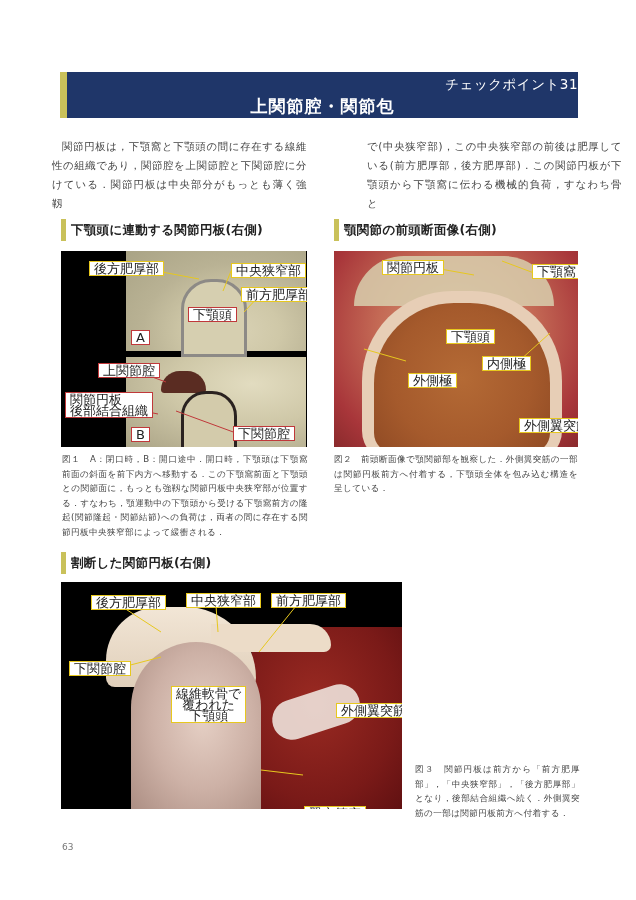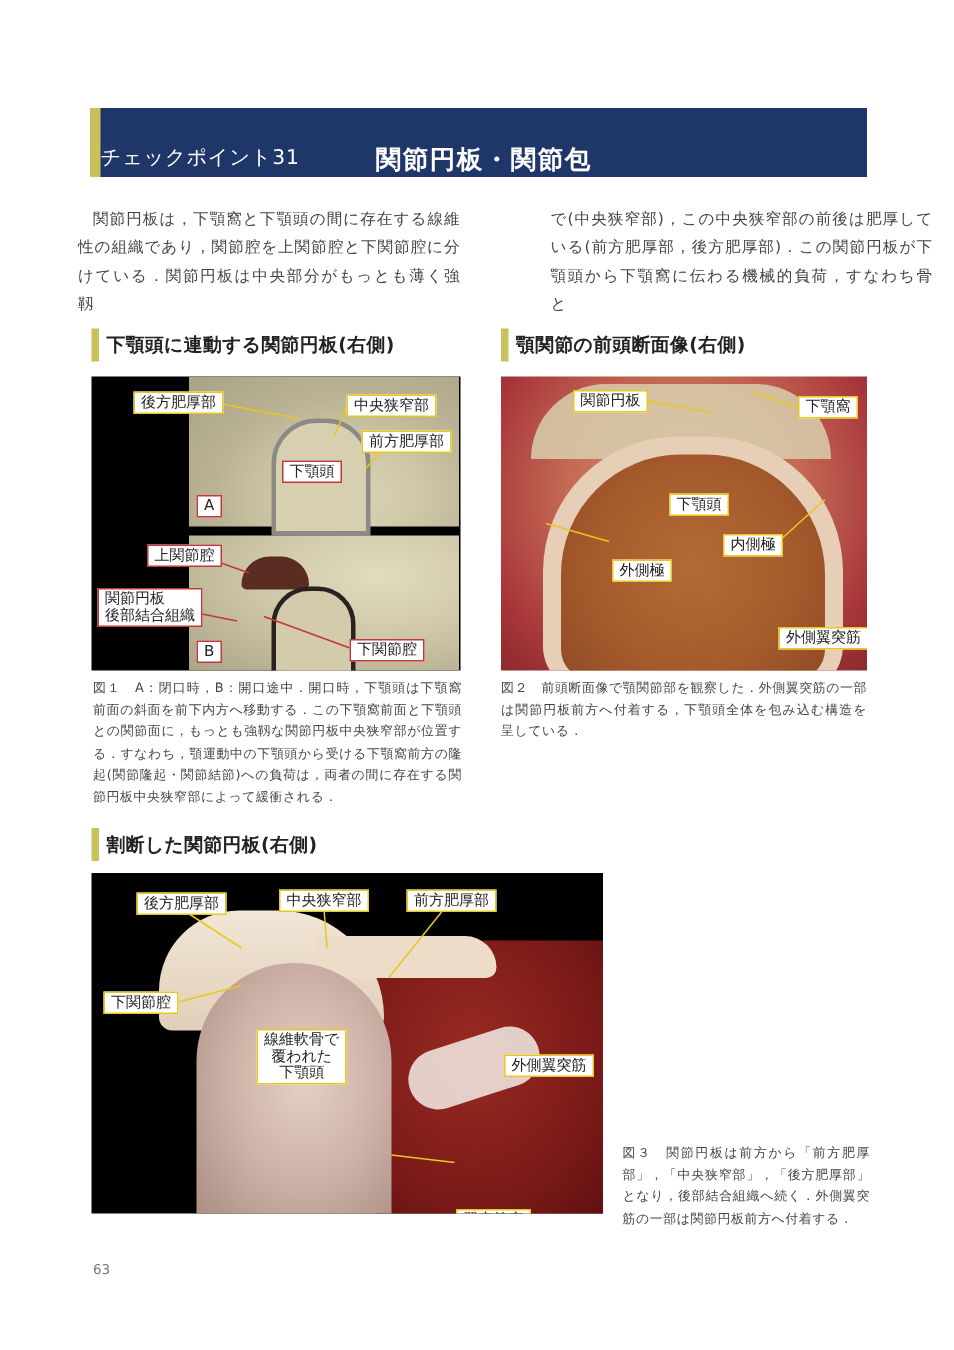--- a/index.html
+++ b/index.html
@@ -3,59 +3,59 @@
 <meta charset="utf-8">
 <style>
   html, body { margin:0; padding:0; background:#ffffff; }
   body { width:636px; height:900px; position:relative; overflow:hidden;
          font-family:"DejaVu Sans", sans-serif; color:#333; }
   .abs { position:absolute; }
 
   
   .banner { left:60px; top:72px; width:518px; height:46px; background:#1f3669; }
   .banner-accent { left:60px; top:72px; width:7px; height:46px; background:#c9c15a; }
-  .banner-sub { left:67px; top:76px; width:511px; text-align:left; color:#ffffff;
-                font-size:13.5px; letter-spacing:0.5px;margin-top:20px; }
+  .banner-sub { left:67px; top:76px; width:511px; text-align:right; color:#ffffff;
+                font-size:13.5px; letter-spacing:0.5px; }
   .banner-main { left:67px; top:95px; width:511px; text-align:center; color:#ffffff;
                  font-size:17px; font-weight:bold; letter-spacing:1px; }
 
   
   .body-col { top:137px; width:255px; font-size:10.4px; line-height:19px; color:#444;
               letter-spacing:0.6px; text-align:justify; }
   .body-col.left { left:52px; text-indent:10px; }
   .body-col.right { left:334px;margin-left:33px; }
 
   
   .sec-bar { width:5px; height:22px; background:#c9c15a; }
   .sec-title { font-size:12.5px; font-weight:bold; color:#222; letter-spacing:0.3px; }
 
   
   .fig { background:#000; overflow:hidden; }
   .fig1 { left:61px; top:251px; width:246px; height:196px; }
   .fig2 { left:334px; top:251px; width:244px; height:196px; }
   .fig3 { left:61px; top:582px; width:341px; height:227px; }
 
-  .lbl { position:absolute; background:#ffffff; font-size:10px; color:#222;
+  .lbl { position:absolute; background:#ffffff; font-size:13px; color:#222;
          padding:1px 4px; line-height:11px; white-space:nowrap; }
   .lbl.y { border:1.5px solid #e7c81e; }
   .lbl.r { border:1.5px solid #c0383a; }
   .lbl.multi { white-space:pre; }
 
   .caption { font-size:8.6px; line-height:14.5px; color:#444; letter-spacing:0.4px;
              text-align:justify; }
   .page-no { left:62px; top:842px; font-size:9px; color:#777; }
   svg.arrows { position:absolute; left:0; top:0; }
 </style>
 </head>
 <body>
 
 <div class="abs banner"></div>
 <div class="abs banner-accent"></div>
 <div class="abs banner-sub">チェックポイント31</div>
-<div class="abs banner-main">関節円板・関節包</div>
+<div class="abs banner-main">上関節腔・関節包</div>
 
 <div class="abs body-col left">関節円板は，下顎窩と下顎頭の間に存在する線維性の組織であり，関節腔を上関節腔と下関節腔に分けている．関節円板は中央部分がもっとも薄く強靱</div>
 <div class="abs body-col right">で(中央狭窄部)，この中央狭窄部の前後は肥厚している(前方肥厚部，後方肥厚部)．この関節円板が下顎頭から下顎窩に伝わる機械的負荷，すなわち骨と</div>
 
 <div class="abs sec-bar" style="left:61px; top:219px;"></div>
 <div class="abs sec-title" style="left:71px; top:222px;">下顎頭に連動する関節円板(右側)</div>
 
 <div class="abs fig fig1">
 
   <div class="abs" style="left:65px; top:0; width:180px; height:100px; background:

